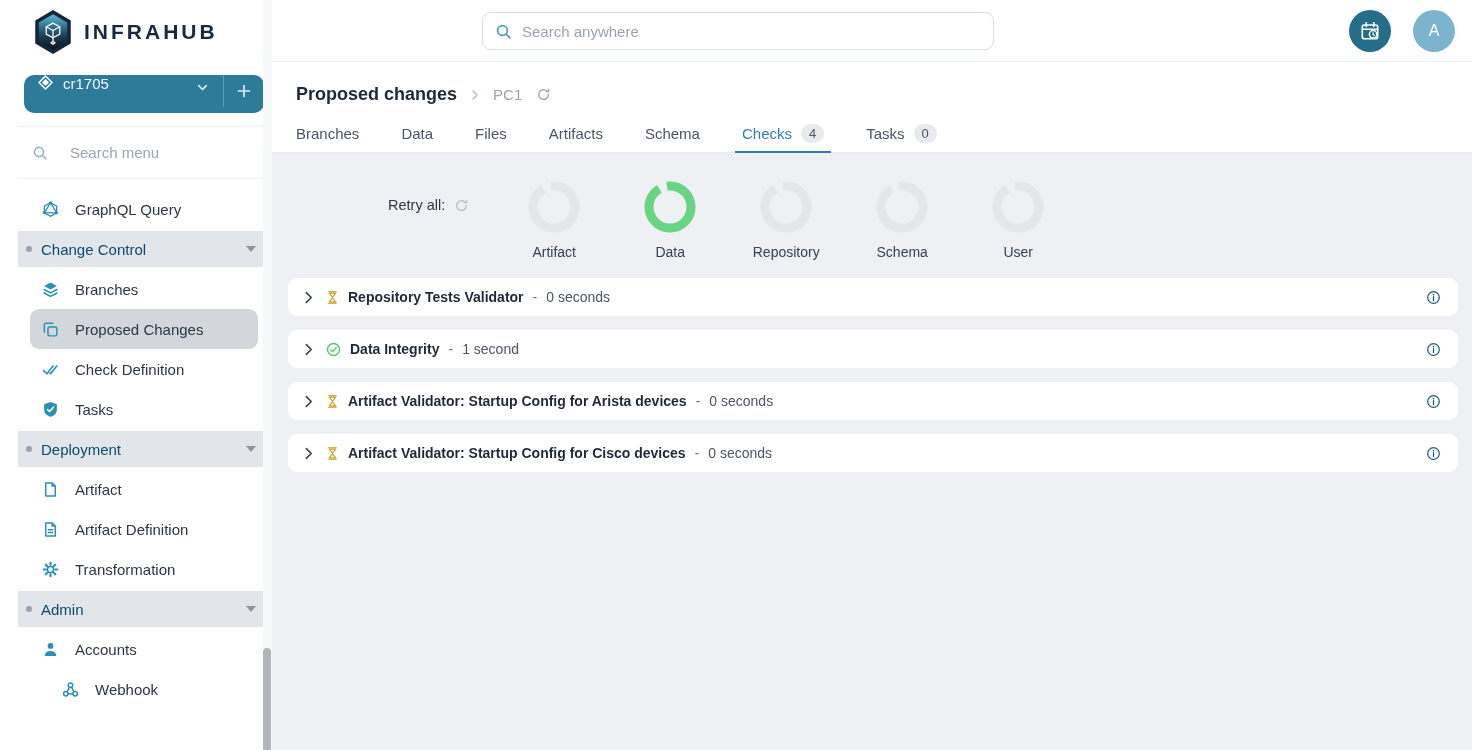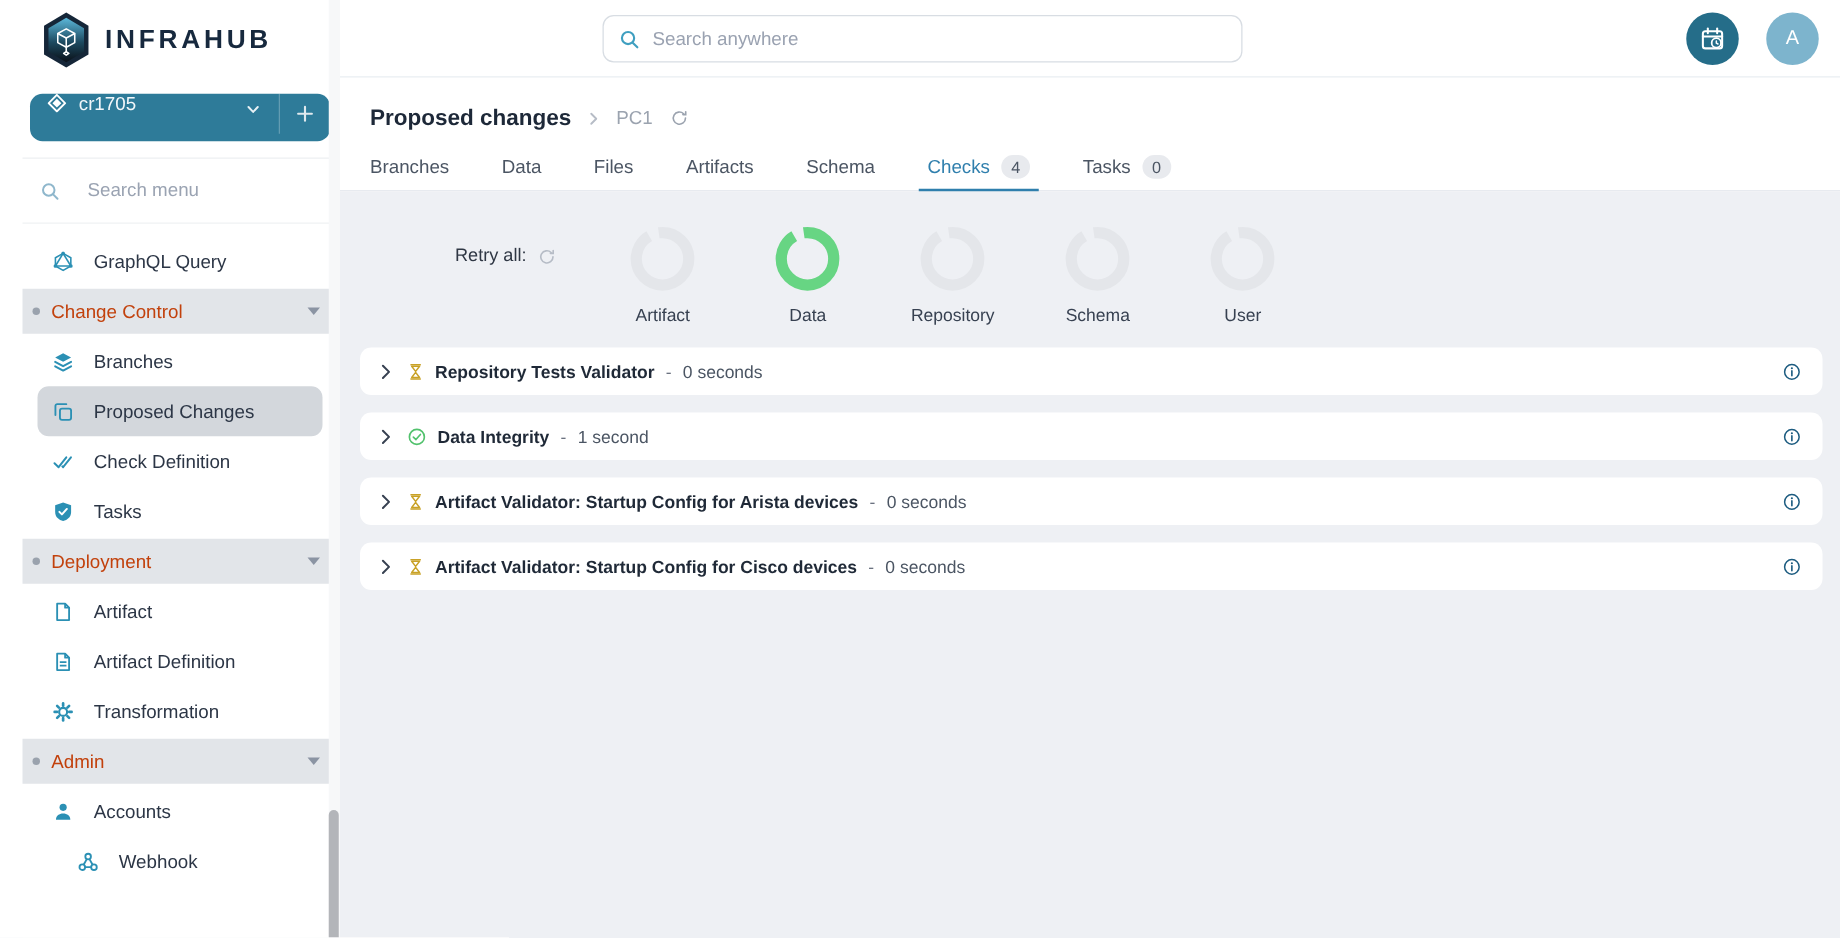--- a/index.html
+++ b/index.html
@@ -16,21 +16,21 @@
   .branch-chevron { padding:6px 14px; display:flex; align-items:center; }
   .branch-add { border-left:1px solid rgba(255,255,255,.25); padding:9px 13px; display:flex; align-items:center; cursor:pointer; }
   .sb-divider { height:1px; background:#edeff2; margin-top:13px; }
   .menu-search { display:flex; align-items:center; gap:22px; padding:0 14px; height:52px; border-bottom:1px solid #f0f2f4; }
   .menu-search input { border:none; outline:none; font-size:15px; color:#3a4352; width:170px; font-family:"Liberation Sans",sans-serif; background:transparent; }
   .menu-search input::placeholder { color:#9aa3b2; }
   .nav { padding-top:10px; }
   .nav-item { display:flex; align-items:center; gap:16px; height:40px; padding:0 12px 0 24px; font-size:15px; color:#2c3646; cursor:pointer; }
   .nav-item.selected { background:#d3d7dc; border-radius:9px; margin:0 14px 0 12px; padding-left:12px; }
   .nav-item.indent2 { padding-left:44px; }
-  .nav-section { display:flex; align-items:center; height:36px; background:#e2e5e9; padding:0 16px 0 8px; font-size:15px; color:#c2410c; cursor:pointer; margin:2px 0; }
+  .nav-section { display:flex; align-items:center; height:36px; background:#e2e5e9; padding:0 16px 0 8px; font-size:15px; color:#0c4a6e; cursor:pointer; margin:2px 0; }
   .nav-section .dot { width:6px; height:6px; border-radius:50%; background:#9aa2ad; margin-right:9px; flex:0 0 auto; }
   .nav-section .grow { flex:1; }
   .tri-down { width:0; height:0; border-left:5px solid transparent; border-right:5px solid transparent; border-top:6px solid #8b94a3; }
   .nav-subsection { display:flex; align-items:center; height:36px; background:#f3f4f6; margin:2px 0 2px 12px; padding:0 16px 0 22px; font-size:15px; color:#232e3f; cursor:pointer; border-radius:2px; }
   .nav-icon { width:17px; height:17px; flex:0 0 auto; color:#2b90b4; }
   .scroll-track { position:absolute; right:0; top:0; bottom:0; width:9px; background:#f7f8f9; }
   .scroll-thumb { position:absolute; right:1px; top:648px; bottom:0; width:8px; background:#b3b5b9; border-radius:6px 6px 0 0; cursor:pointer; }
 
   
   .main { flex:1; display:flex; flex-direction:column; background:#fff; min-width:0; position:relative; }
@@ -50,21 +50,21 @@
   .head-refresh { color:#9ba3af; cursor:pointer; display:flex; align-items:center; margin-left:2px; }
 
   .tabs { display:flex; align-items:stretch; gap:28px; padding:10px 0 0 17px; border-bottom:1px solid #e7eaef; height:48px; }
   .tab { display:flex; align-items:center; gap:9px; padding:0 7px; font-size:15px; color:#4b5563; cursor:pointer; position:relative; }
   .tab.active { color:#2f7fad; }
   .tab.active::after { content:""; position:absolute; left:0; right:0; bottom:-1px; height:2px; background:#2f7fad; }
   .badge { background:#e8eaee; color:#4b5563; font-size:13px; border-radius:10px; padding:2px 8px; line-height:15px; }
 
   .content { flex:1; background:#eef0f4; overflow:hidden; }
   .retry-row { display:flex; align-items:flex-start; padding-top:28px; }
-  .retry-group { display:flex; align-items:center; gap:9px; margin-left:92px; margin-top:16px; flex:0 0 auto; }
+  .retry-group { display:flex; align-items:center; gap:9px; margin-left:116px; margin-top:16px; flex:0 0 auto; }
   .retry-label { font-size:14.5px; color:#2f3744; }
   .retry-icon { color:#b6bcc6; display:flex; cursor:pointer; }
   .rings { display:flex; gap:26px; margin-left:40px; }
   .ring-block { width:90px; display:flex; flex-direction:column; align-items:center; gap:11px; cursor:pointer; }
   .ring-label { font-size:14px; color:#374151; }
 
   .check-list { margin:18px 14px 0 16px; }
   .check-card { background:#fff; border-radius:9px; height:38px; display:flex; align-items:center; padding:0 15px 0 12px; margin-bottom:14px; cursor:pointer; }
   .chev-btn { display:flex; align-items:center; color:#374151; cursor:pointer; background:none; border:none; padding:2px; }
   .row-status { margin-left:9px; display:flex; align-items:center; }

